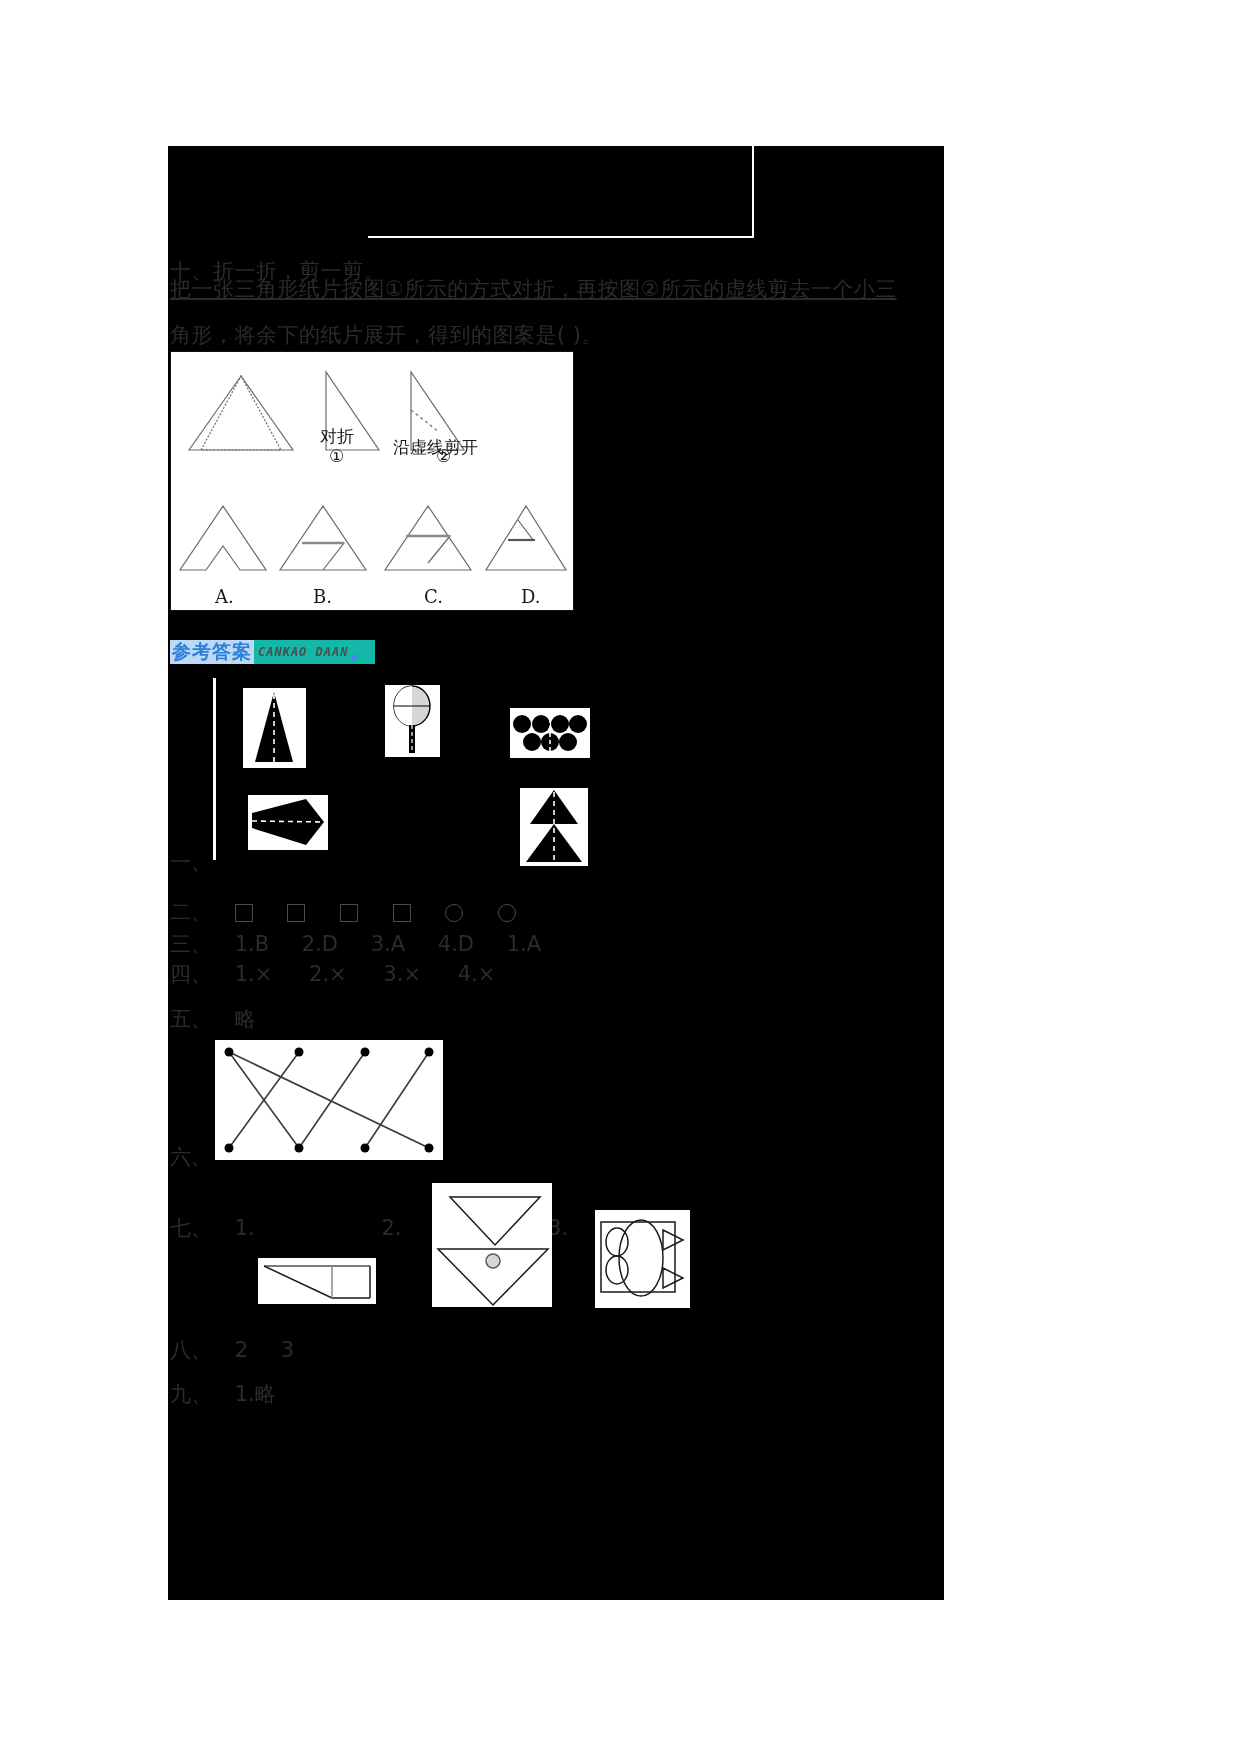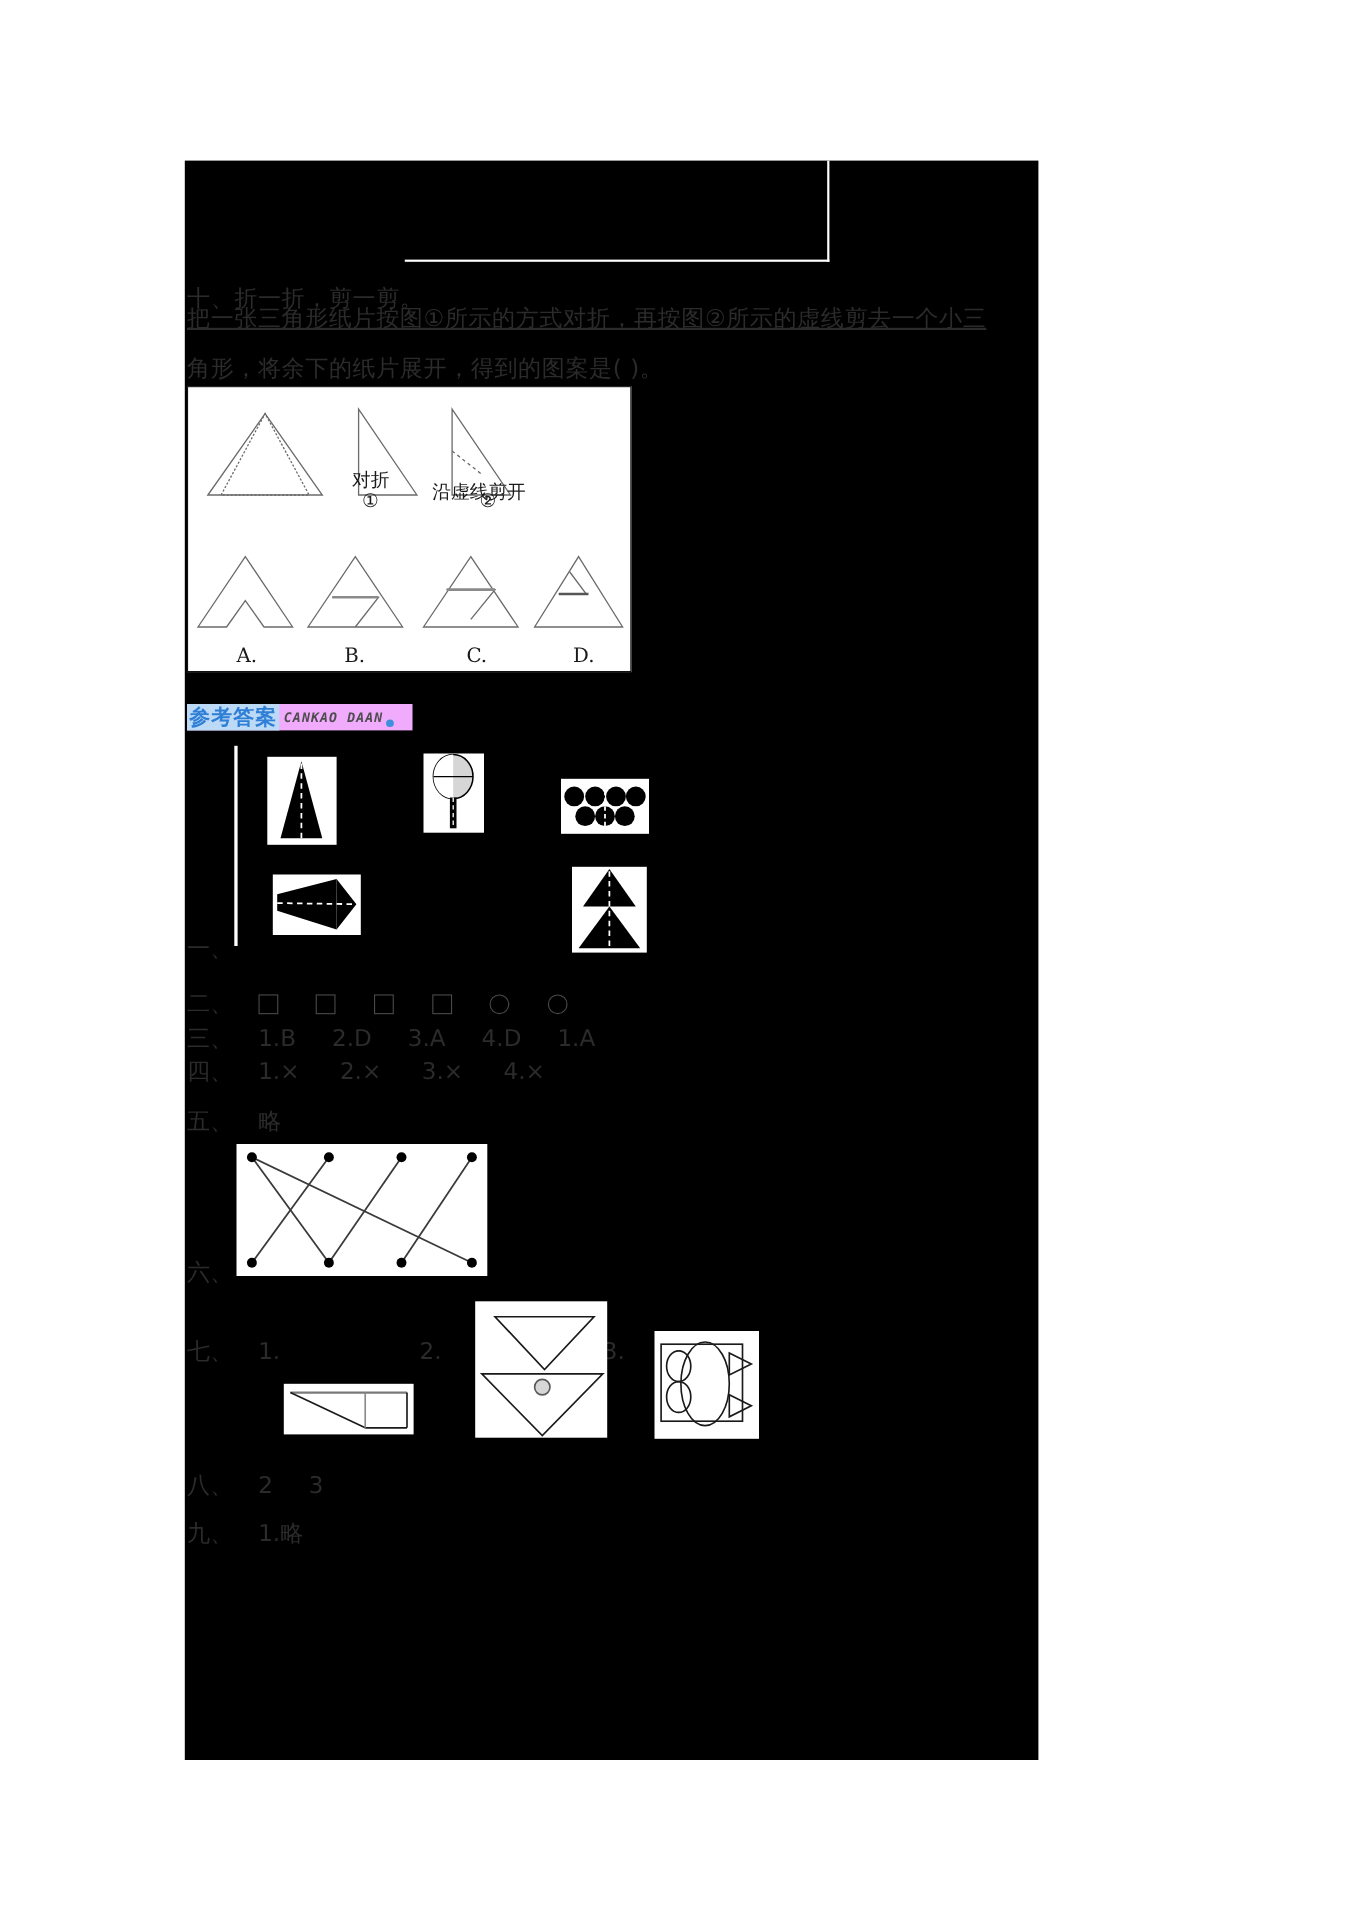--- a/index.html
+++ b/index.html
@@ -64,21 +64,21 @@
   }
   #opt-a{ left:215px; top:586px; }
   #opt-b{ left:313px; top:586px; }
   #opt-c{ left:424px; top:586px; }
   #opt-d{ left:521px; top:586px; }
 
   
   #answer-banner{
     position:absolute; left:170px; top:640px;
     width:205px; height:24px;
-    background:#f0abfc;
+    background:#14b8a6;
     display:flex; align-items:center;
     overflow:hidden;
   }
   #banner-cn{
     font-size:19px; font-weight:bold;
     color:#2f7fd6;
     letter-spacing:1px;
     background:#bcd9f5;
     padding:0 2px;
     font-family:"DejaVu Sans","Liberation Sans",sans-serif;

